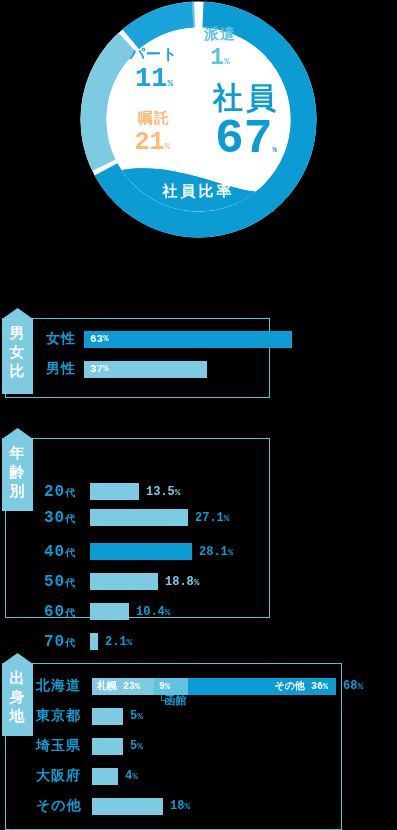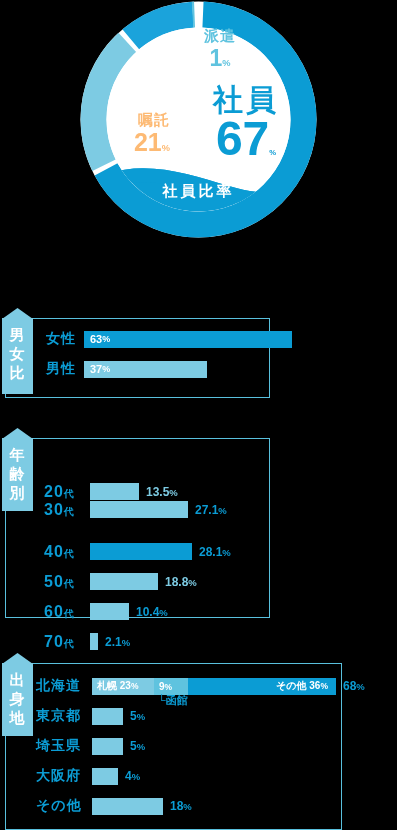--- a/index.html
+++ b/index.html
@@ -2,21 +2,21 @@
 <html><head>
 <meta charset="utf-8">
 <style>
   * { box-sizing: border-box; margin: 0; padding: 0; }
   html, body {
     width: 397px; height: 830px;
     background: #000000;
     font-family: "Liberation Sans", "DejaVu Sans", sans-serif;
     overflow: hidden;
   }
-  .page { position: relative; width: 328px; height: 830px; }
+  .page { position: relative; width: 328px; height: 830px; font-family: Liberation Mono, monospace; }
 
   
   .donut-wrap { position: absolute; left: 79px; top: 0px; width: 239px; height: 239px; }
   .donut-svg { position: absolute; left: 0; top: 0; }
   .donut-labels { position: absolute; left: 0; top: 0; width: 239px; height: 239px; }
 
   .lbl { position: absolute; white-space: nowrap; font-weight: bold; line-height: 1; }
   .lbl .jp { display: block; letter-spacing: 1px; }
   .lbl .num { font-weight: bold; }
   .lbl .pct { font-size: 0.58em; }
@@ -143,20 +143,24 @@
         <path d="M 10,182 C 55,156 105,172 150,186 C 190,198 215,192 232,180 L 232,196
                  C 212,208 188,212 150,200 C 105,186 55,170 10,196 Z" fill="#0b9cd4"></path>
       </g>
     </svg>
 
     <div class="donut-labels">
       <div class="lbl lbl-haken">
         <span class="jp">派遣</span>
         <span class="num">1</span><span class="pct">%</span>
       </div>
+      <div class="lbl lbl-part">
+        <span class="jp">パート</span>
+        <span class="num">11</span><span class="pct">%</span>
+      </div>
       <div class="lbl lbl-shokutaku">
         <span class="jp">嘱託</span>
         <span class="num">21</span><span class="pct">%</span>
       </div>
       <div class="lbl lbl-shain">
         <span class="jp">社員</span>
         <span class="num">67</span><span class="pct">%</span>
       </div>
       <div class="donut-caption">社員比率</div>
     </div>
@@ -202,21 +206,21 @@
       <span class="tchar">年</span>
       <span class="tchar">齢</span>
       <span class="tchar">別</span>
     </div>
 
     <div class="row" style="top:22px;">
       <span class="row-name"><span>20</span><span class="sfx">代</span></span>
       <div class="bar" style="width:49px;"></div>
       <span class="val lt"><span>13.5</span><span class="p">%</span></span>
     </div>
-    <div class="row" style="top:40px;">
+    <div class="row" style="top:48px;">
       <span class="row-name"><span>30</span><span class="sfx">代</span></span>
       <div class="bar" style="width:98px;"></div>
       <span class="val"><span>27.1</span><span class="p">%</span></span>
     </div>
     <div class="row" style="top:82px;">
       <span class="row-name"><span>40</span><span class="sfx">代</span></span>
       <div class="bar dark" style="width:102px;"></div>
       <span class="val"><span>28.1</span><span class="p">%</span></span>
     </div>
     <div class="row" style="top:112px;">

